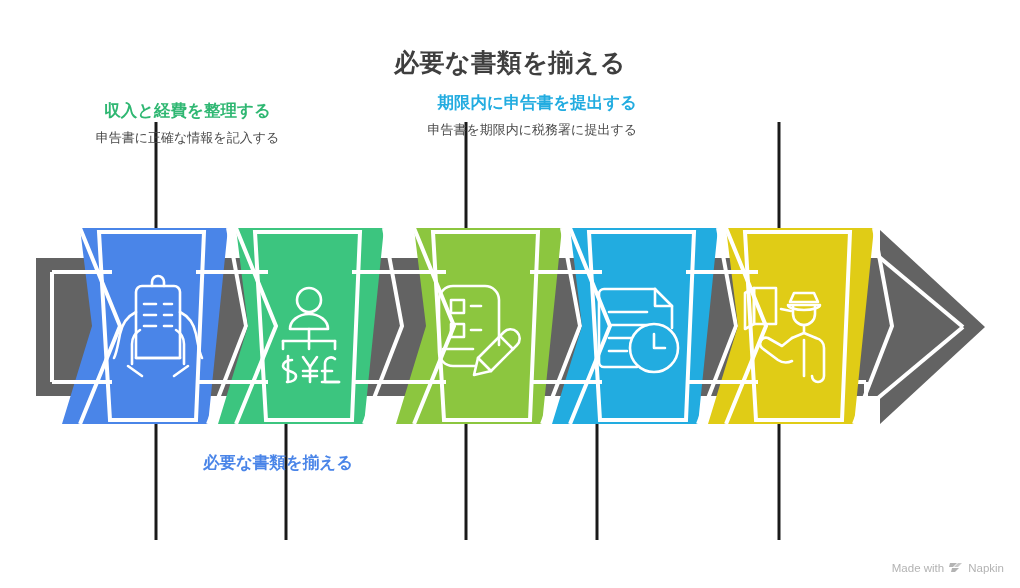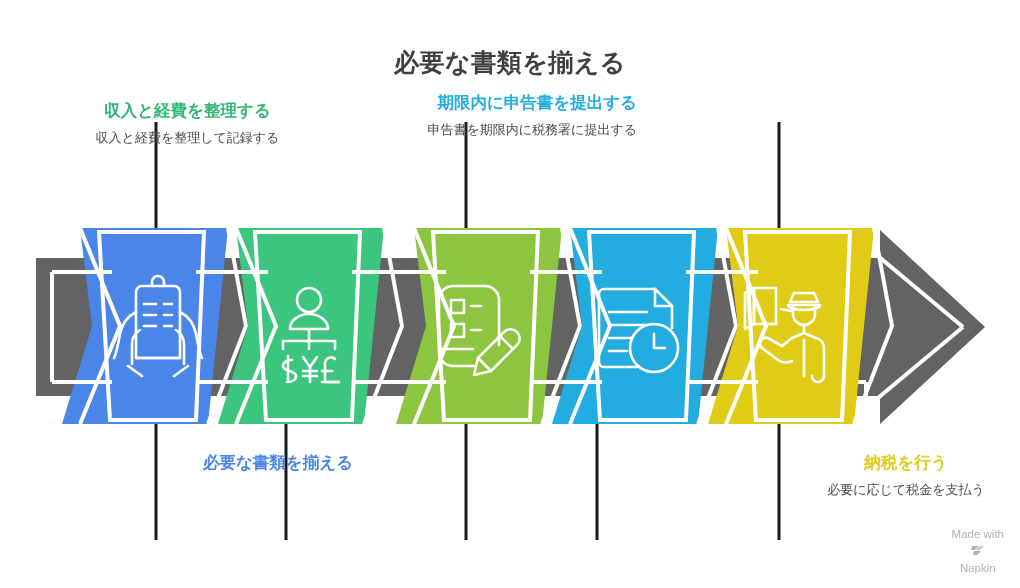--- a/index.html
+++ b/index.html
@@ -55,21 +55,20 @@
   .lb-bot-2{left:485px;top:452px;width:210px;}
   .lb-bot-3{left:801px;top:452px;width:210px;}
 
   
   .footer{
     position:absolute;
     right:16px;bottom:14px;
     display:flex;align-items:center;gap:5px;
     font-size:11.5px;
     color:#b3b3b3;
-    flex-direction:column;
   }
   .footer svg{display:block;}
 </style>
 </head>
 <body>
 
 <div id="stage">
 
   <div class="title">必要な書類を揃える</div>
 
@@ -229,37 +228,33 @@
       <path d="M792 338 l12 -5 l12 5"></path>
       <path d="M816 338 a10 10 0 0 1 8 10 v28 a6 6 0 0 1 -12 0"></path>
       <path d="M804 340 v36"></path>
 
       <path d="M792 338 l-10 8 l-14 -8 a6 6 0 0 0 -6 10 l16 12 a14 14 0 0 0 14 1"></path>
     </g>
   </svg>
 
   <div class="label-block lb-top-1 align-right">
     <div class="label-title" style="color:#2fb772">収入と経費を整理する</div>
-    <div class="label-desc">収入と経費を整理して記録する</div>
+    <div class="label-desc">申告書に正確な情報を記入する</div>
   </div>
 
   <div class="label-block lb-top-2 align-right">
     <div class="label-title" style="color:#22ace0">期限内に申告書を提出する</div>
     <div class="label-desc">申告書を期限内に税務署に提出する</div>
   </div>
 
   <div class="label-block lb-bot-1 align-left">
     <div class="label-title" style="color:#4a85e8">必要な書類を揃える</div>
   </div>
 
 
-  <div class="label-block lb-bot-3 align-left">
-    <div class="label-title" style="color:#e0cc16">納税を行う</div>
-    <div class="label-desc">必要に応じて税金を支払う</div>
-  </div>
 
   <div class="footer">
     <span>Made with</span>
     <svg width="14" height="12" viewBox="0 0 14 12">
       <path d="M1 1 L8 1 L4 5 L0 5 Z" fill="#b3b3b3"></path>
       <path d="M3 6 L10 6 L6 10 L2 10 Z" fill="#b3b3b3"></path>
       <path d="M9 1 L13 1 L9 5 L5 5 Z" fill="#c9c9c9"></path>
     </svg>
     <span>Napkin</span>
   </div>

